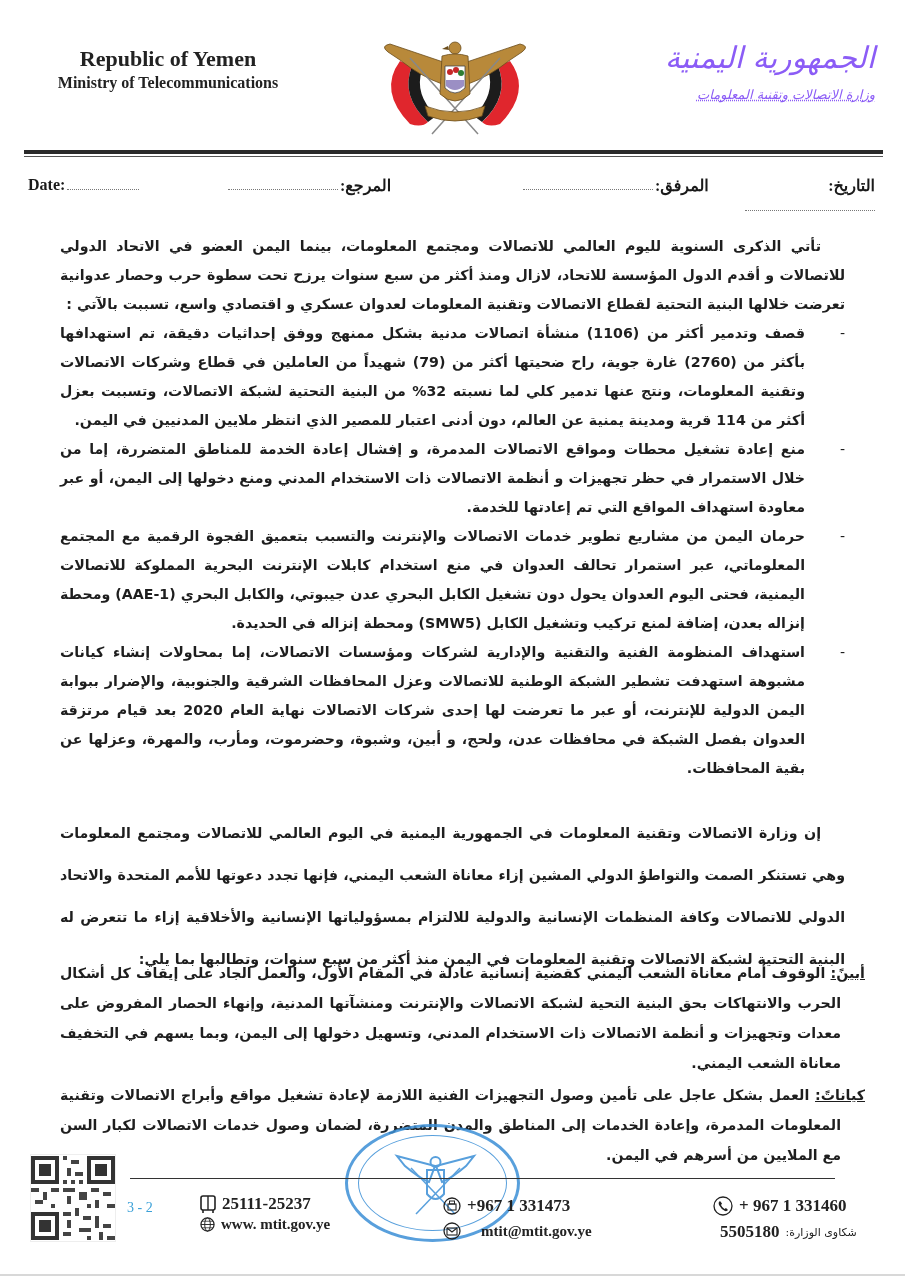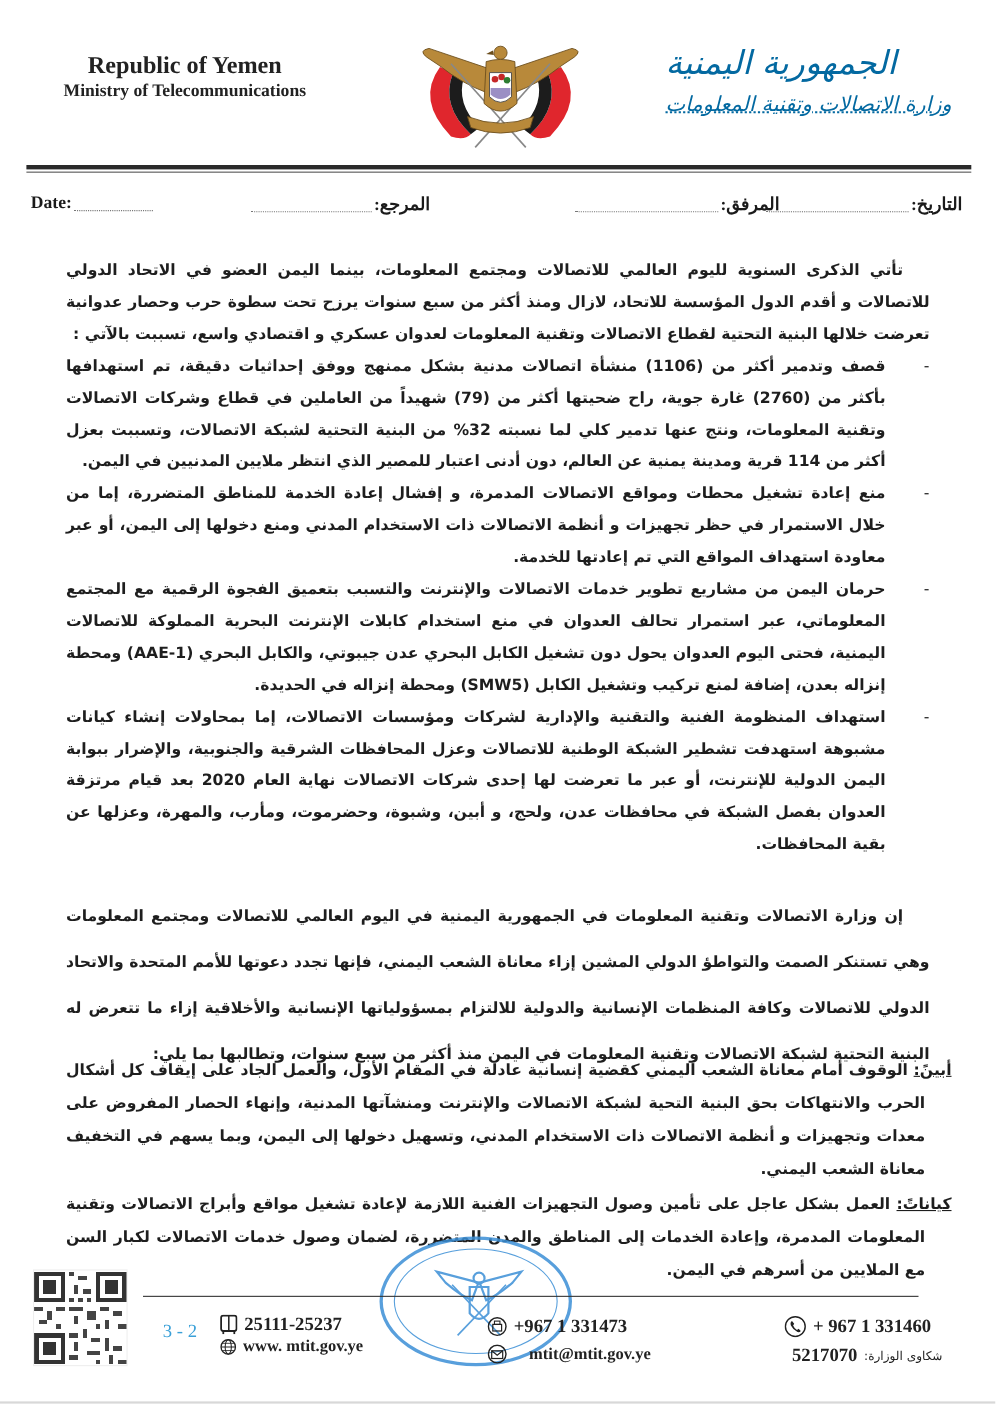--- a/index.html
+++ b/index.html
@@ -6,43 +6,43 @@
   html, body { width: 905px; height: 1280px; background: #ffffff; overflow: hidden; }
   body { position: relative; font-family: "DejaVu Sans", sans-serif; color: #1a1a1a; }
 
   
   .en-head { position: absolute; left: 28px; top: 46px; width: 280px; text-align: center;
     font-family: "Liberation Serif", "DejaVu Serif", serif; font-weight: bold; color: #222; }
   .en-head .l1 { font-size: 22px; line-height: 26px; }
   .en-head .l2 { font-size: 16px; line-height: 22px; }
   .en-head .l3 { font-size: 16px; line-height: 22px; }
 
-  .ar-head { position: absolute; right: 30px; top: 38px; width: 270px; text-align: left;
-    font-family: "DejaVu Serif", serif; color: #0369a1; direction: rtl; }
+  .ar-head { position: absolute; right: 30px; top: 38px; width: 270px; text-align: right;
+    font-family: "DejaVu Serif", serif; color: #8b5cf6; direction: rtl; }
   .ar-head .l1 { font-size: 30px; line-height: 40px; font-style: italic; letter-spacing: 1px; }
-  .ar-head .l2 { font-size: 19px; line-height: 34px; font-style: italic; text-decoration: underline; text-decoration-style: dotted; }
+  .ar-head .l2 { font-size: 13px; line-height: 34px; font-style: italic; text-decoration: underline; text-decoration-style: dotted; }
 
   .emblem { position: absolute; left: 370px; top: 36px; width: 170px; height: 100px; }
 
   .rule-thick { position: absolute; left: 24px; right: 22px; top: 150px; height: 4px; background: #2a2a2a; }
   .rule-thin { position: absolute; left: 24px; right: 22px; top: 156px; height: 1px; background: #555; }
 
   
   .ref-row { position: absolute; top: 176px; left: 28px; right: 30px; height: 22px;
     font-family: "Liberation Serif", serif; font-weight: bold; font-size: 16px; }
-  .ref-item { position: absolute; top: 0; display: flex; align-items: center; gap: 2px; }
+  .ref-item { position: absolute; top: 0; display: flex; align-items: flex-start; gap: 2px; }
   .ref-item .lbl { white-space: nowrap; }
   .ref-item .dots { border-bottom: 1px dotted #777; height: 14px; }
   .ref-date-en { left: 0; }
   .ref-date-en .dots { width: 72px; }
   .ref-ref { left: 200px; direction: rtl; }
   .ref-ref .dots { width: 110px; }
   .ref-attach { left: 495px; direction: rtl; }
   .ref-attach .dots { width: 130px; }
-  .ref-date-ar { right: 0; direction: rtl; }
+  .ref-date-ar { right: 0; direction: rtl; flex-direction: column; }
   .ref-date-ar .dots { width: 130px; }
 
   
   .body-text { position: absolute; left: 60px; right: 60px; top: 232px; direction: rtl;
     font-family: "DejaVu Sans", sans-serif; font-size: 14.2px; font-weight: bold; color: #1e1e1e;
     text-align: justify; }
   .para { line-height: 29px; }
   .intro { text-indent: 24px; }
   .bullets { list-style: none; margin-right: 0; }
   .bullets li { position: relative; padding-right: 40px; line-height: 29px; }
@@ -63,22 +63,22 @@
     border: 3px solid #3b8fd6; border-radius: 50%; opacity: 0.85; }
   .stamp::before { content: ""; position: absolute; left: 10px; top: 8px; right: 10px; bottom: 8px;
     border: 1.5px solid #3b8fd6; border-radius: 50%; }
   .stamp svg { position: absolute; left: 45px; top: 25px; }
 
   
   .footer-rule { position: absolute; left: 130px; right: 70px; top: 1178px; height: 1px; background: #333; }
   .qr { position: absolute; left: 30px; top: 1154px; width: 86px; height: 88px;
     background-color: #fff; border: 1px solid #eee; }
   .qr svg { width: 100%; height: 100%; }
-  .page-num { position: absolute; left: 148px; top: 1200px; font-family: "Liberation Serif", serif;
-    font-size: 17px; color: #3aa0d8; }
+  .page-num { position: absolute; left: 127px; top: 1200px; font-family: "Liberation Serif", serif;
+    font-size: 14px; color: #3aa0d8; }
   .f-item { position: absolute; font-family: "Liberation Serif", serif; font-weight: bold;
     font-size: 17px; color: #222; display: flex; align-items: center; gap: 6px; white-space: nowrap; }
   .f-item .ic { display: inline-flex; align-items: center; justify-content: center; }
   .f-pobox { left: 200px; top: 1194px; }
   .f-web { left: 200px; top: 1216px; font-size: 15px; }
   .f-fax { left: 443px; top: 1196px; }
   .f-mail { left: 443px; top: 1222px; font-size: 15px; gap: 20px; }
   .f-phone { left: 713px; top: 1196px; align-items: flex-end; }
   .f-complaint { left: 720px; top: 1222px; direction: rtl; }
   .f-complaint .clabel { font-family: "DejaVu Sans", sans-serif; font-size: 11px; font-weight: normal; }
@@ -294,16 +294,16 @@
     <svg width="20" height="20" viewBox="0 0 20 20">
         <circle cx="10" cy="10" r="9" fill="none" stroke="#222" stroke-width="1.3"></circle>
         <path d="M7 5 Q 5 6 6 9 Q 8 13 12 15 Q 14 15.5 15 14 L 13 12 L 11.5 13 Q 9 11.5 8 9 L 9 7.5 Z" fill="#222"></path>
       </svg>
   </span>
   <span>+ 967  1 331460</span>
 </div>
 
 <div class="f-item f-complaint">
   <span class="clabel">شكاوى الوزارة:</span>
-  <span>5217070</span>
+  <span>5505180</span>
 </div>
 
 <div class="bottom-edge"></div>
 
 </body></html>

